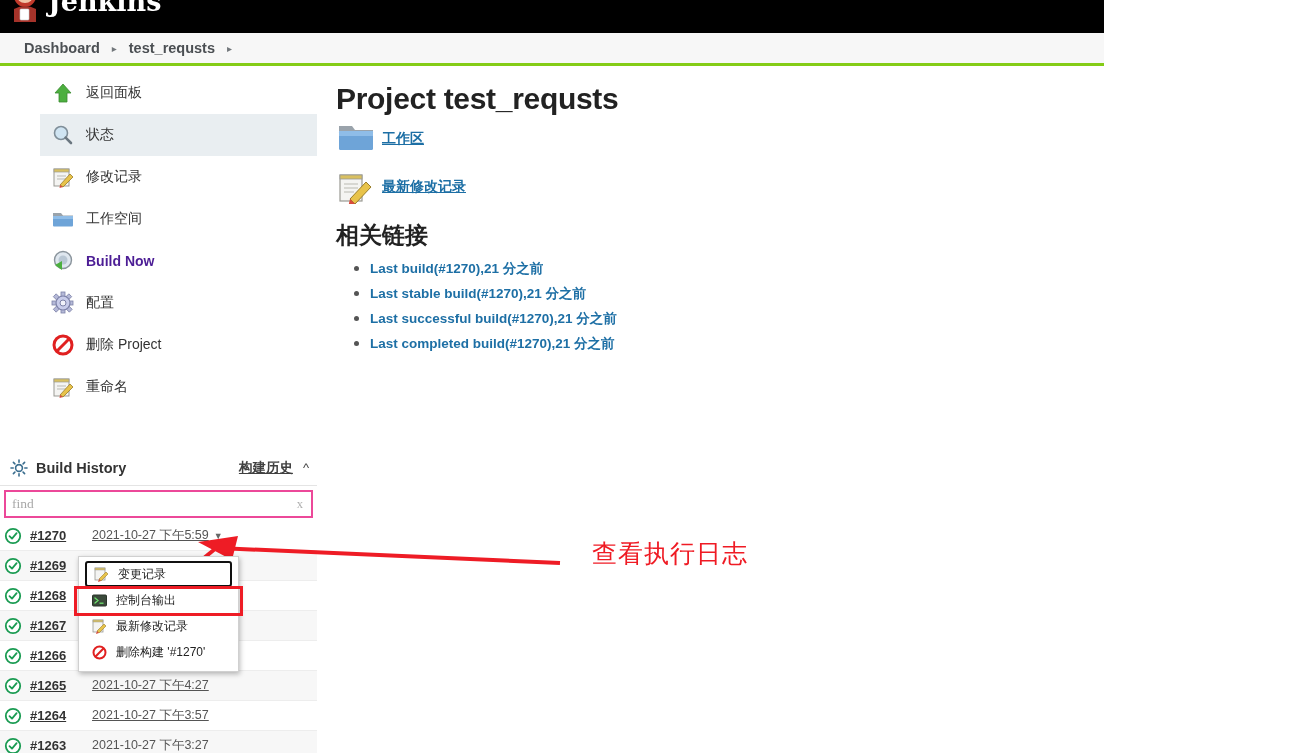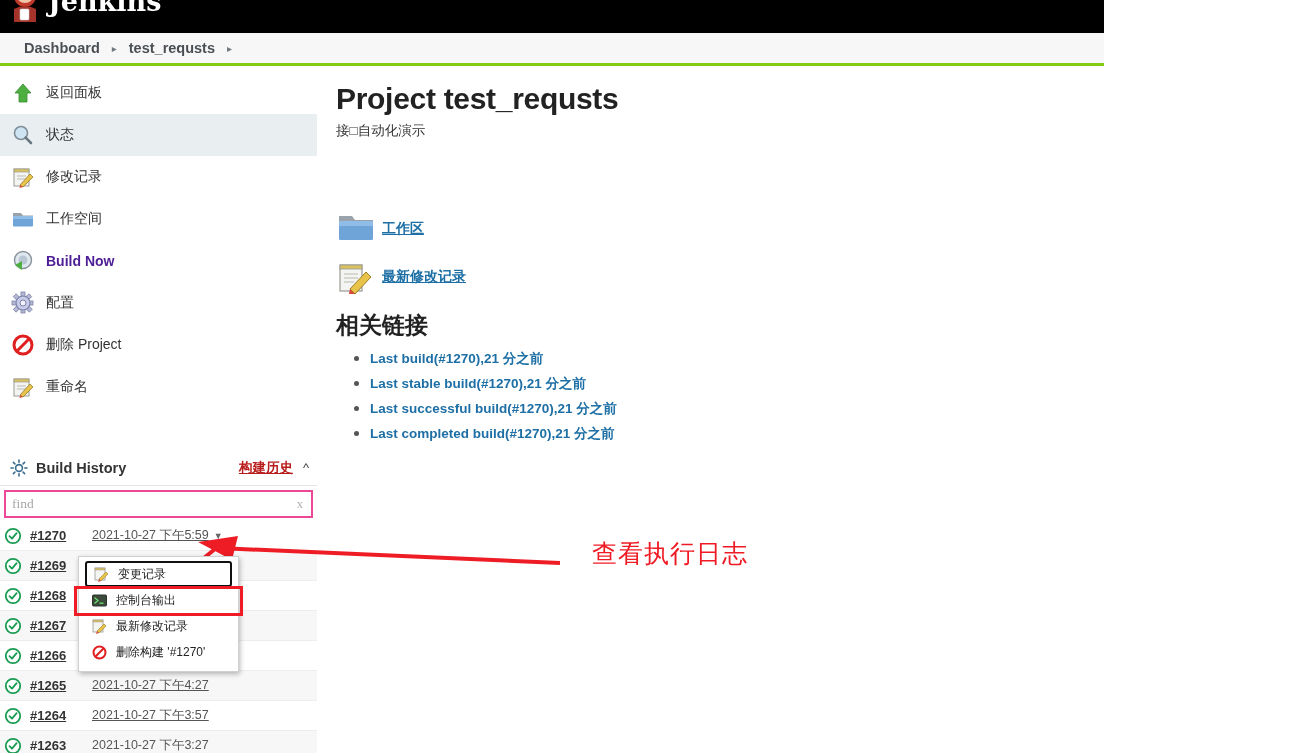--- a/index.html
+++ b/index.html
@@ -35,40 +35,40 @@
     display:flex; align-items:center; padding-left:14px; gap:0px;
   }
   .crumb {
     font-size:14.5px; font-weight:bold; color:#4b4f53;
     padding:0 10px; white-space:nowrap; cursor:pointer;
   }
   .crumb-sep { color:#72777b; font-size:10px; padding:0 2px; }
 
   
   .sidebar { position:absolute; left:0; top:72px; width:317px; }
-  .task-list { width:317px; background:#fff; }
+  .task-list { width:317px; background:#fff;padding-left:40px; }
   .task {
     display:flex; align-items:center; height:42px; padding-left:10px;
     cursor:pointer; background:#ffffff;
   }
   .task.sel { background:#e9eef1; }
   .task-ico { width:26px; height:26px; flex:0 0 26px; margin-right:10px; position:relative; }
   .task-label { font-size:14px; color:#333; white-space:nowrap; }
   .task-label.en { font-weight:bold; color:#4c1d95; }
 
   
   .bh-panel { position:absolute; left:0; top:450px; width:317px; }
   .bh-head {
     height:36px; display:flex; align-items:center; padding:0 8px 0 10px;
     background:#fff; border-bottom:1px solid #e4e4e4;text-align:center;
   }
   .bh-ico { width:18px; height:18px; margin-right:8px; position:relative; flex:0 0 18px; }
   .bh-title { font-size:14.5px; font-weight:bold; color:#333; }
   .bh-link {
-    margin-left:auto; font-size:13.5px; font-weight:bold; color:#b91c1c;
+    margin-left:auto; font-size:13.5px; font-weight:bold; color:#404040;
     text-decoration:underline; cursor:pointer;
   }
   .bh-caret { margin-left:10px; font-size:13px; color:#444; cursor:pointer; }
 
   .bh-searchwrap { padding:4px 4px 3px 4px; background:#fff; }
   .bh-search {
     position:relative; height:28px; border:2px solid #ec4899; background:#fff;
     display:flex; align-items:center;font-family:Liberation Serif, serif;
   }
   .bh-search input {
@@ -405,21 +405,20 @@
           </span>
           <span class="bh-num plain">#1263</span>
           <span class="bh-date plain">2021-10-27 下午3:27</span>
         </div>
 
       </div>
     </div>
 
     <div class="main">
       <h1 class="ptitle">Project test_requsts</h1>
-      <div class="pdesc">接□自动化演示</div>
 
       <div class="biglink">
         <span class="bico">
           <svg width="40" height="34" viewBox="0 0 40 34">
             <path d="M3 4 h13 l3 4 h18 v5 h-34 z" fill="#9aa3ab"></path>
             <rect x="3" y="9" width="34" height="19" rx="1.5" fill="#6ea4d8"></rect>
             <rect x="3" y="9" width="34" height="5" fill="#8fbde8"></rect>
           </svg>
         </span>
         <span class="blabel">工作区</span>

